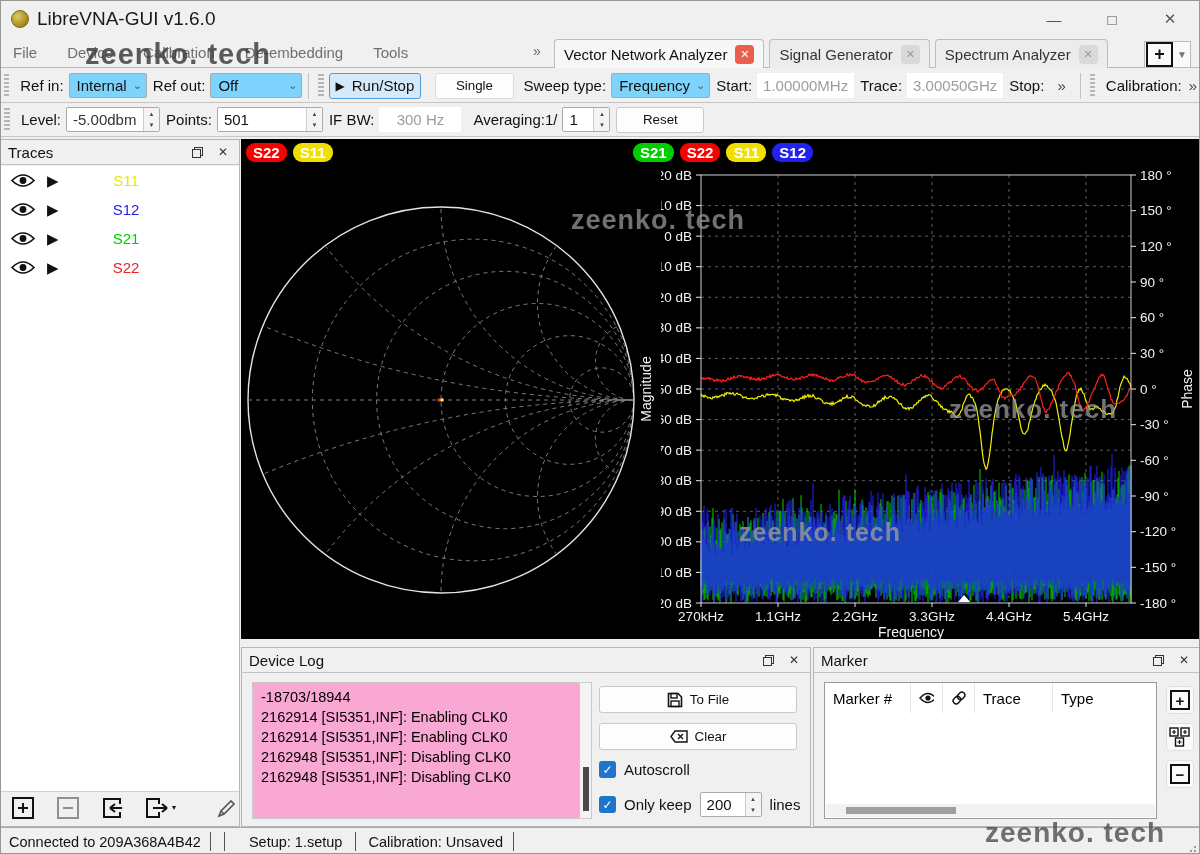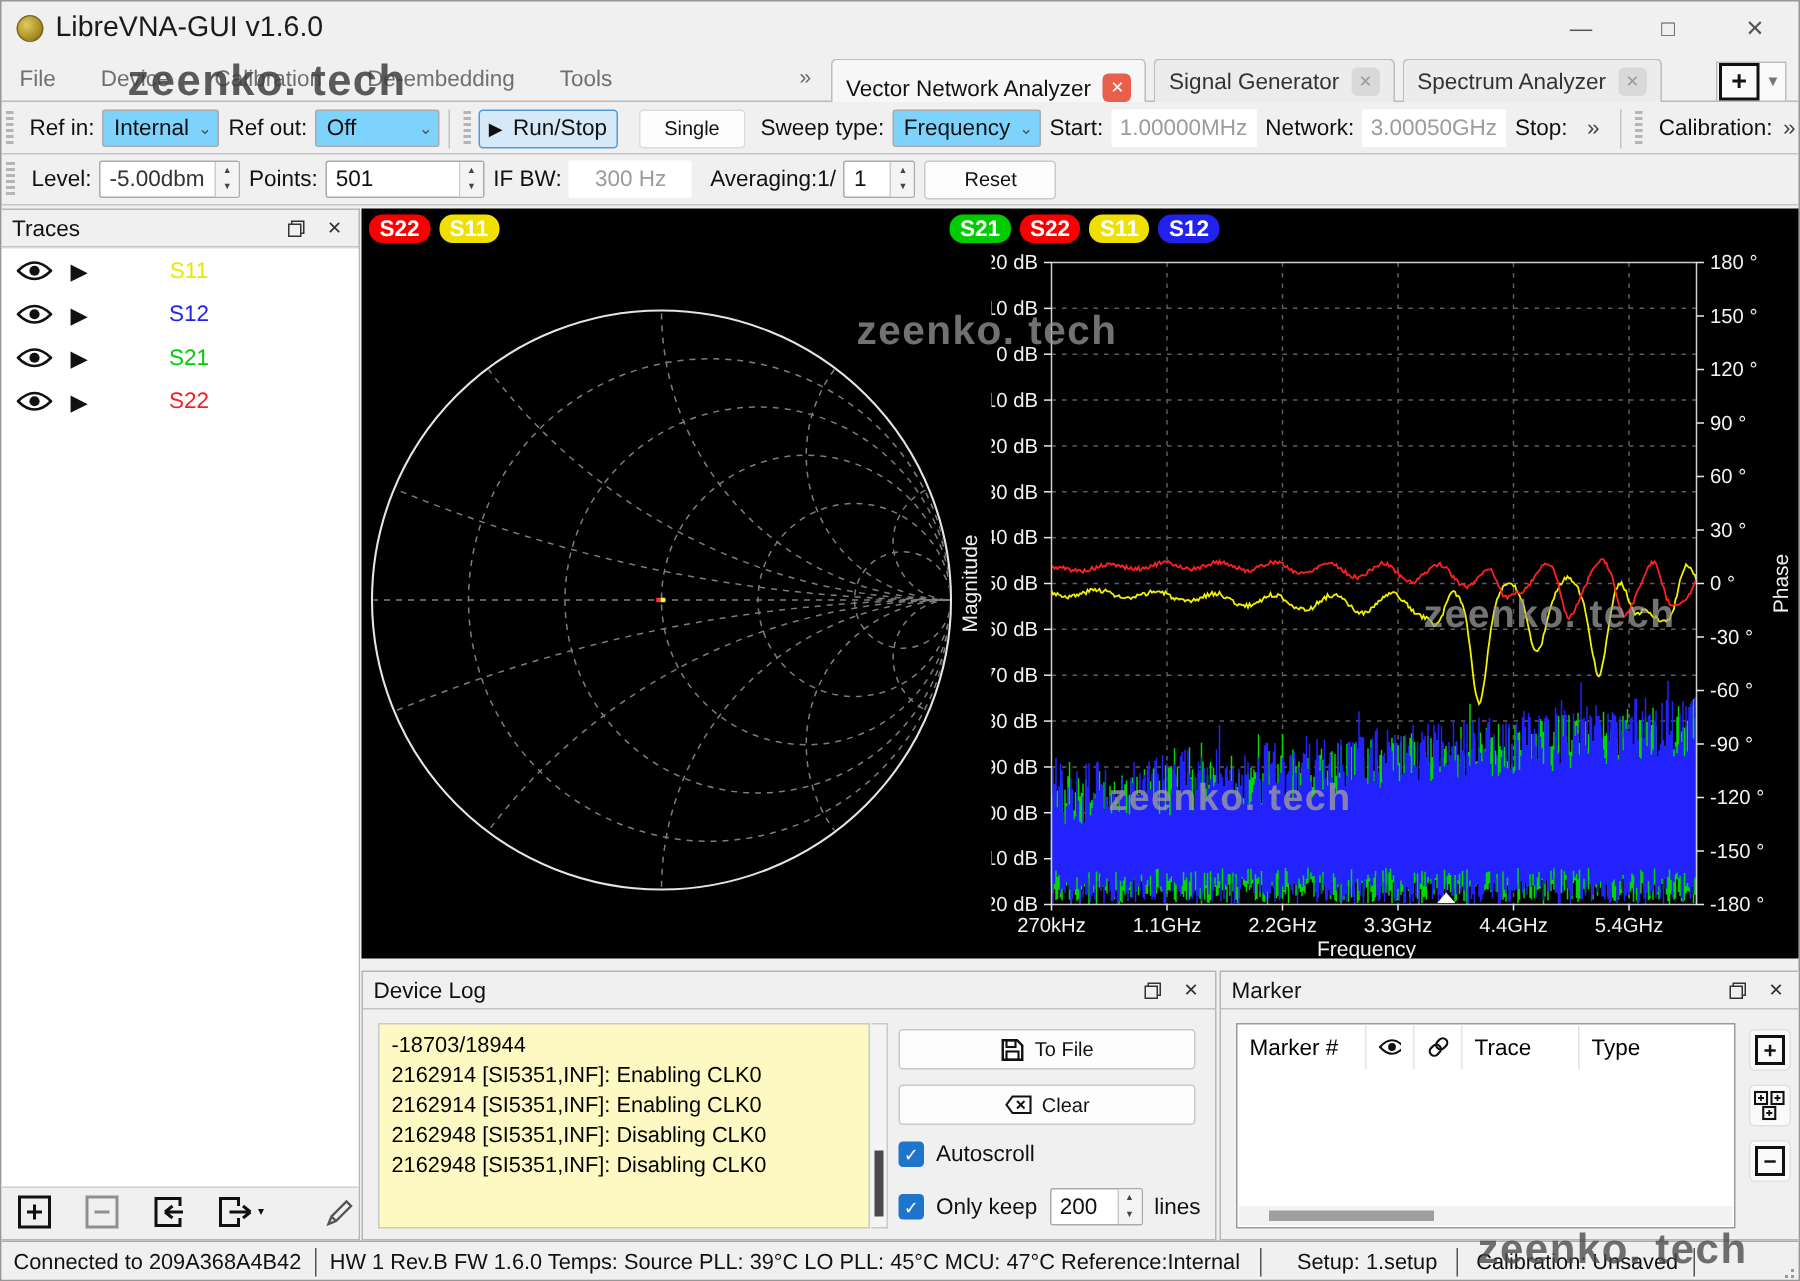--- a/index.html
+++ b/index.html
@@ -13,21 +13,21 @@
   .win-controls{position:absolute;right:0;top:0;height:36px;display:flex;}
   .win-btn{width:58px;height:36px;display:flex;align-items:center;justify-content:center;color:#555;font-size:15px;}
 
   
   .menurow{position:absolute;left:0;top:36px;width:100%;height:31px;border-bottom:1px solid #b9b9b9;}
   #menu-items{position:absolute;left:12px;top:0;height:31px;display:flex;align-items:center;gap:30px;}
   .menu-item{font-size:15px;color:#6f6f6f;}
   .menu-overflow{position:absolute;left:532px;top:6px;color:#666;font-size:14px;}
   #tabs{position:absolute;left:553px;top:2px;height:29px;display:flex;align-items:flex-end;}
   .tab{height:29px;display:flex;align-items:center;gap:8px;padding:0 9px;border:1px solid #bdbdbd;border-bottom:none;border-radius:4px 4px 0 0;background:#ececec;font-size:15px;color:#333;margin-right:5px;}
-  .tab.active{background:#f7f7f7;color:#111;align-items:flex-end;}
+  .tab.active{background:#f7f7f7;color:#111;}
   .tab-close{width:19px;height:19px;border-radius:4px;background:#d9d9d9;color:#9a9a9a;font-size:11px;display:flex;align-items:center;justify-content:center;}
   .tab-close.red{background:#e8604c;color:#fff;}
   .add-tab-wrap{position:absolute;right:8px;top:4px;display:flex;align-items:center;border:1px solid #bbb;background:#fafafa;height:27px;}
   .add-tab{width:27px;height:25px;border:2px solid #111;margin:0 1px;display:flex;align-items:center;justify-content:center;font-size:18px;font-weight:bold;color:#111;}
   .add-caret{width:16px;text-align:center;color:#777;font-size:10px;}
 
   
   .toolbar{position:absolute;left:0;width:100%;height:34px;display:flex;align-items:center;border-bottom:1px solid #c6c6c6;font-size:15px;color:#111;}
   #toolbar1{top:68px;}
   #toolbar2{top:102px;}
@@ -65,21 +65,21 @@
 
   
   #plot-area{position:absolute;left:240px;top:138px;width:960px;height:500px;background:#000;}
   .badge-row{position:absolute;display:flex;gap:6px;}
   .badge{color:#fff;font-weight:bold;font-size:15px;padding:1px 7px;border-radius:9px;}
   .vlabel{position:absolute;color:#f0f0f0;font-size:14px;text-align:center;transform:rotate(-90deg);}
   svg{display:block;}
 
   
   #log-dock{left:240px;top:646px;width:570px;height:180px;}
-  #log-box{position:absolute;left:10px;top:34px;width:328px;height:137px;background:#fef9c3;border:1px solid #c9c9c9;font-size:14.5px;line-height:20px;padding:4px 2px 0 8px;overflow:hidden;color:#000;}
+  #log-box{position:absolute;left:10px;top:34px;width:328px;height:137px;background:#f9a8d4;border:1px solid #c9c9c9;font-size:14.5px;line-height:20px;padding:4px 2px 0 8px;overflow:hidden;color:#000;}
   #log-scroll{position:absolute;left:339px;top:34px;width:11px;height:137px;background:#f4f4f4;border:1px solid #c9c9c9;border-left:none;}
   #log-thumb{position:absolute;left:2px;top:84px;width:6px;height:44px;background:#4a4a4a;}
   .log-btn{position:absolute;left:357px;width:198px;height:27px;}
   .chk-row{position:absolute;left:357px;display:flex;align-items:center;gap:8px;font-size:15px;color:#111;}
   .checkbox{width:17px;height:17px;border-radius:3px;background:#1f74cc;color:#fff;font-size:12px;display:flex;align-items:center;justify-content:center;}
 
   
   #marker-dock{left:812px;top:646px;width:388px;height:180px;}
   #marker-table{position:absolute;left:10px;top:34px;width:333px;height:137px;background:#fff;border:1px solid #9a9a9a;}
   .mk-header{display:flex;align-items:center;height:30px;font-size:15px;color:#000;}
@@ -168,21 +168,21 @@
     <button class="btn single" style="margin-left:14px">
       <span>Single</span>
     </button>
     <span class="tb-label" style="margin-left:10px">Sweep type:</span>
     <div class="combo" style="width:104px">
       <span style="flex:1">Frequency</span>
       <span class="caret">⌄</span>
     </div>
     <span class="tb-label">Start:</span>
     <div class="field" style="width:100px">1.00000MHz</div>
-    <span class="tb-label">Network:</span>
+    <span class="tb-label">Trace:</span>
     <div class="field" style="width:100px">3.00050GHz</div>
     <span class="tb-label">Stop:</span>
     <span class="overflow-chev">»</span>
     <div class="vsep"></div>
     <div class="handle"></div>
     <span class="tb-label">Calibration:</span>
     <span class="overflow-chev" style="margin:0 2px">»</span>
   </div>
 
   <div class="toolbar" id="toolbar2">
@@ -551,21 +551,20 @@
         </svg>
     </div>
     <div class="mk-btn" style="top:112px">
         <span class="sq-icon">−</span>
       </div>
   </div>
 
   <div id="statusbar">
     <span>Connected to 209A368A4B42</span>
     <span class="sb-div" style="margin-left:9px"></span>
-    <span style="margin-left:9px">HW 1 Rev.B FW 1.6.0 Temps: Source PLL: 39°C LO PLL: 45°C MCU: 47°C Reference:Internal</span>
     <span class="sb-div" style="margin-left:13px"></span>
     <span style="margin-left:24px">Setup: 1.setup</span>
     <span class="sb-div" style="margin-left:13px"></span>
     <span style="margin-left:12px">Calibration: Unsaved</span>
     <span class="sb-div" style="margin-left:10px"></span>
     <span class="grip">
         <i style="right:0;bottom:0"></i>
         <i style="right:4px;bottom:0"></i>
         <i style="right:0;bottom:4px"></i>
       </span>

